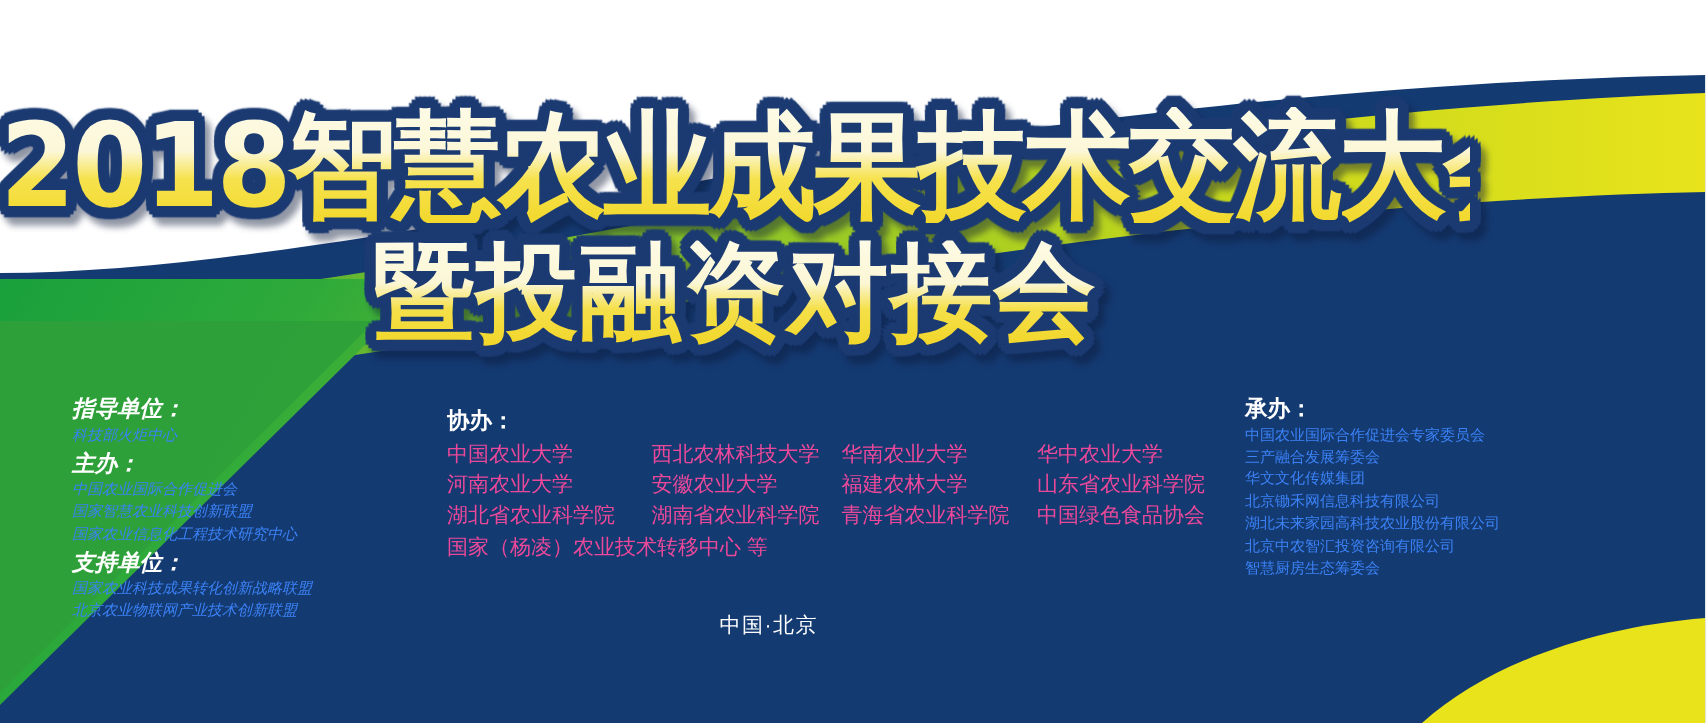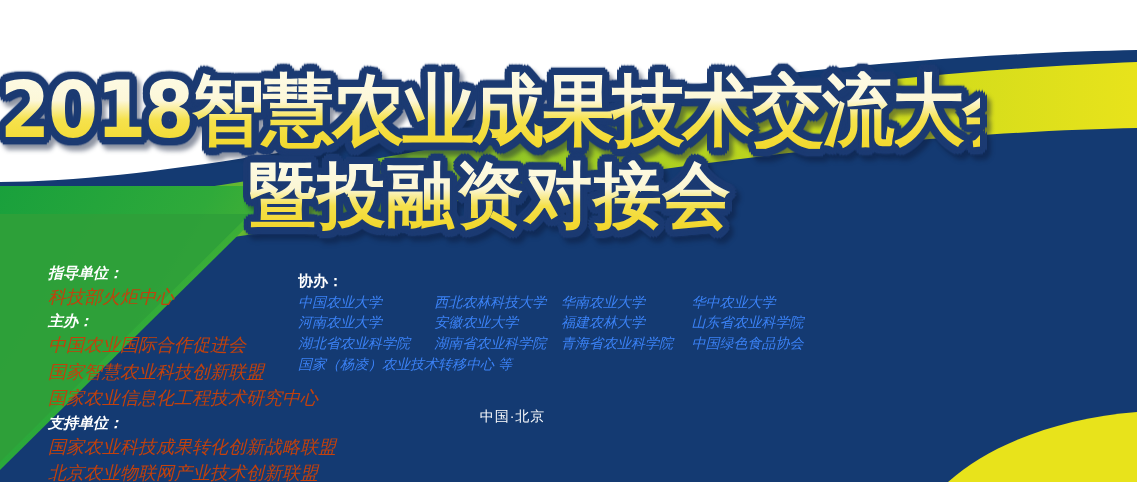--- a/index.html
+++ b/index.html
@@ -54,30 +54,30 @@
     transform:scaleY(1.05);
   }
 
   
   .info{position:absolute;z-index:30;color:#ffffff;}
   .col-head{
     font-size:15px;font-weight:bold;line-height:1.45;
     color:#ffffff;white-space:nowrap;
   }
   .col-line{
-    font-size:18px;font-weight:normal;line-height:1.48;
-    color:#c2410c;white-space:nowrap;
+    font-size:10px;font-weight:normal;line-height:1.48;
+    color:#3b82f6;white-space:nowrap;
   }
 
   #col-left{left:48px;top:262px;width:300px;font-style:italic;}
   #col-mid{left:298px;top:270px;width:520px;}
   #col-right{left:830px;top:262px;width:300px;}
 
   .grid-row{display:flex;}
-  .grid-row .cell{font-size:14px;line-height:1.48;color:#3b82f6;white-space:nowrap;font-style:italic;}
+  .grid-row .cell{font-size:14px;line-height:1.48;color:#ec4899;white-space:nowrap;}
   .c1{width:140px;}
   .c2{width:130px;}
   .c3{width:134px;}
   .c4{width:130px;}
   .wide{width:auto;}
 
   #location{
     position:absolute;left:0;top:408px;width:1025px;text-align:center;
     z-index:30;color:#ffffff;font-size:14px;letter-spacing:1px;
   }
@@ -155,16 +155,26 @@
       <span class="cell c1">湖北省农业科学院</span>
       <span class="cell c2">湖南省农业科学院</span>
       <span class="cell c3">青海省农业科学院</span>
       <span class="cell c4">中国绿色食品协会</span>
     </div>
     <div class="grid-row">
       <span class="cell wide">国家（杨凌）农业技术转移中心 等</span>
     </div>
   </div>
 
+  <div class="info" id="col-right">
+    <div class="col-head">承办：</div>
+    <div class="col-line">中国农业国际合作促进会专家委员会</div>
+    <div class="col-line">三产融合发展筹委会</div>
+    <div class="col-line">华文文化传媒集团</div>
+    <div class="col-line">北京锄禾网信息科技有限公司</div>
+    <div class="col-line">湖北未来家园高科技农业股份有限公司</div>
+    <div class="col-line">北京中农智汇投资咨询有限公司</div>
+    <div class="col-line">智慧厨房生态筹委会</div>
+  </div>
 
   <div id="location">中国·北京</div>
 
 </div>
 
 </body></html>

